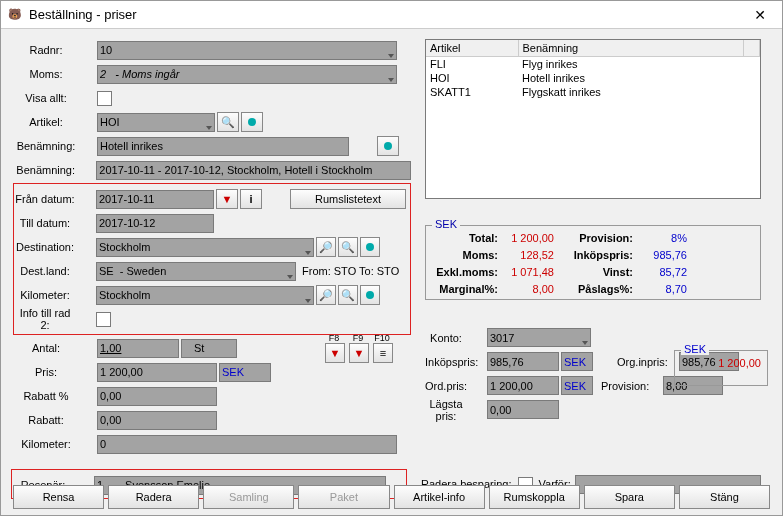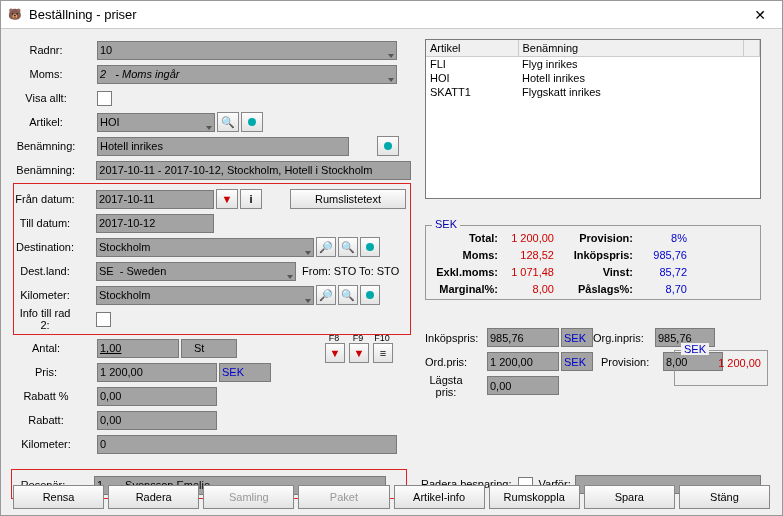--- a/index.html
+++ b/index.html
@@ -251,24 +251,28 @@
 
           <span class="tg-l">Marginal%:</span>
           <span class="tg-v">8,00</span>
           <span class="tg-l2">Påslags%:</span>
           <span class="tg-v2">8,70</span>
         </div>
       </div>
 
       <div class="pricing" style="margin-top:26px">
         <div class="row">
+          <span class="lbl" style="width:62px">Konto:</span>
+          <div class="selbox"><input type="text" style="width: 104px;" value="3017"></div>
+        </div>
+        <div class="row">
           <span class="lbl" style="width:62px">Inköpspris:</span>
           <input type="text" style="width: 72px;" value="985,76">
           <input type="text" class="readonly" style="width: 32px; margin-left: 2px; color: rgb(0, 0, 204);" value="SEK">
-          <span class="lbl" style="width:62px;margin-left:0">Org.inpris:</span>
+          <span class="lbl" style="width:62px;margin-left:24px">Org.inpris:</span>
           <input type="text" class="readonly" style="width: 60px;" value="985,76">
         </div>
         <div class="row">
           <span class="lbl" style="width:62px">Ord.pris:</span>
           <input type="text" style="width: 72px;" value="1 200,00">
           <input type="text" class="readonly" style="width: 32px; margin-left: 2px; color: rgb(0, 0, 204);" value="SEK">
           <span class="lbl" style="width:62px;margin-left:8px">Provision:</span>
           <input type="text" style="width: 60px;" value="8,00">
         </div>
         <div class="row">

